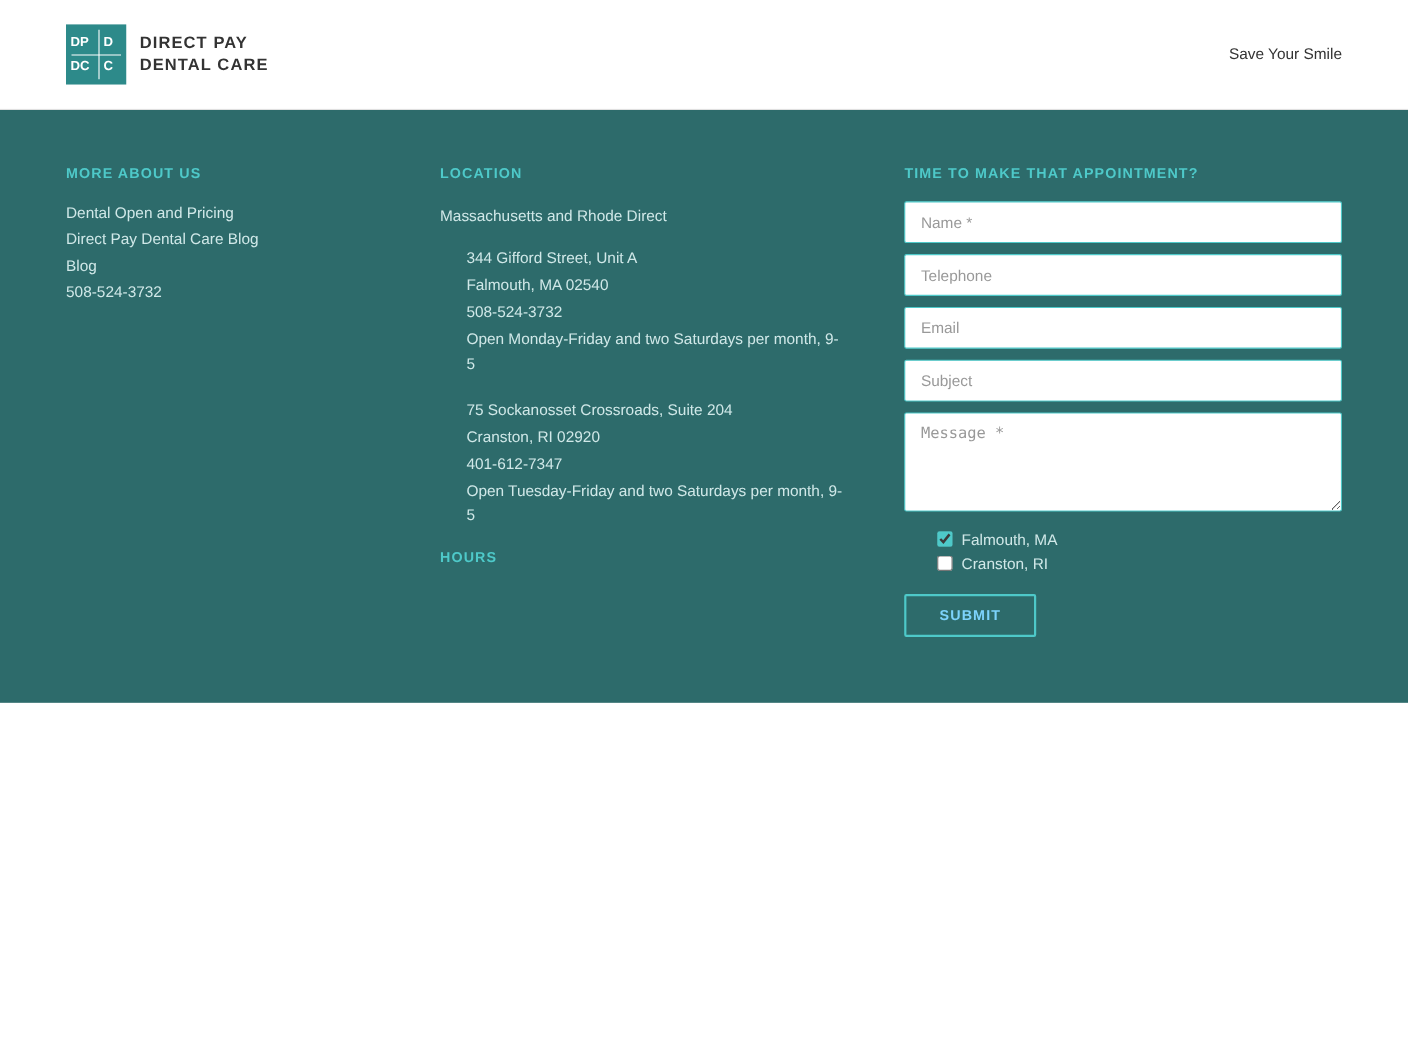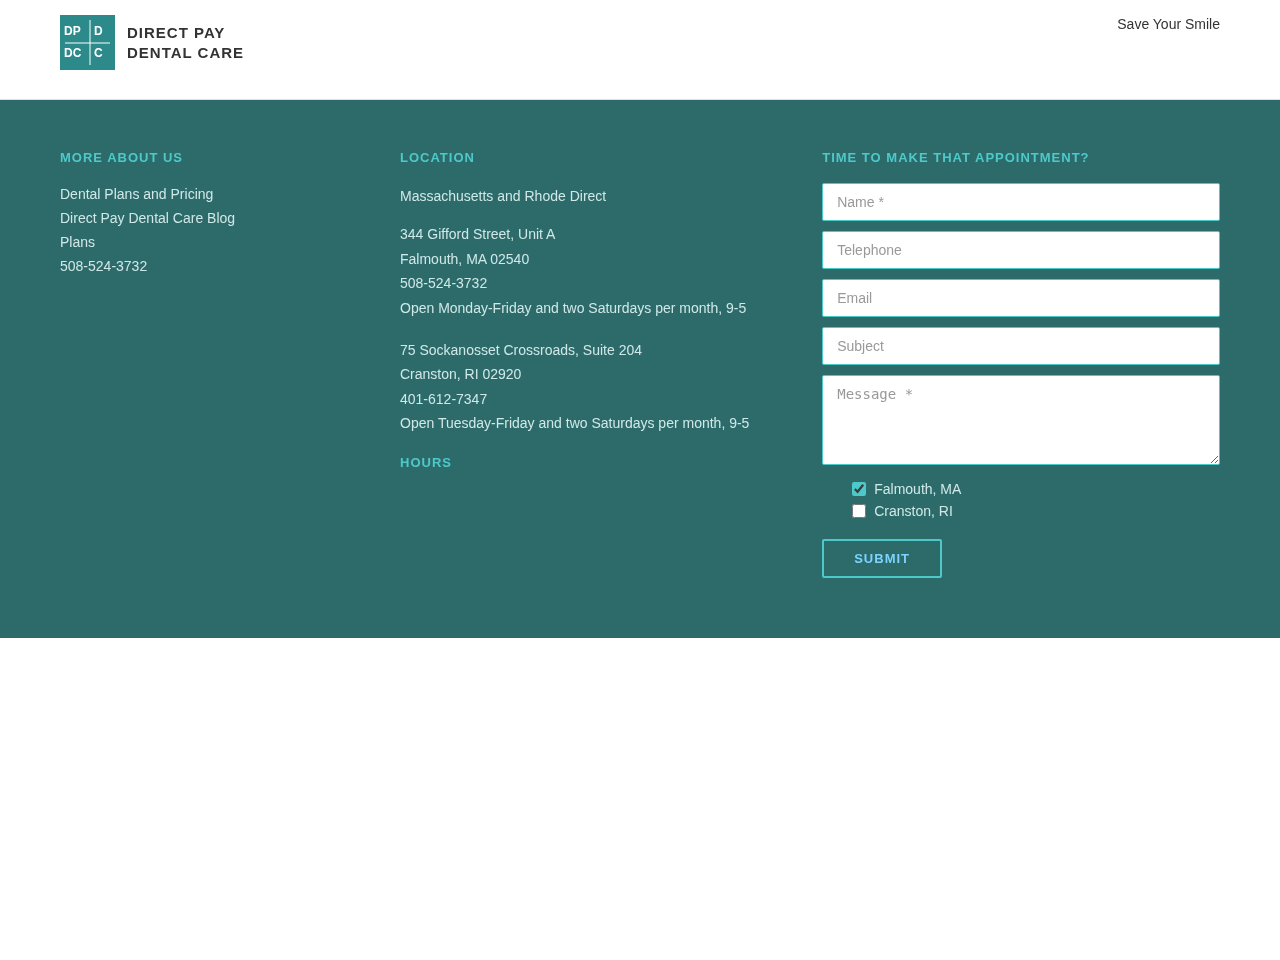--- a/index.html
+++ b/index.html
@@ -2,21 +2,21 @@
 <html><head>
   <meta charset="utf-8">
   <style>
     * { box-sizing: border-box; margin: 0; padding: 0; }
     body { font-family: Arial, sans-serif; background: #fff; color: #333; }
 
     
     .header {
       background: #fff;
       display: flex;
-      align-items: flex-start;
+      align-items: center;
       justify-content: space-between;
       padding: 15px 60px;
       border-bottom: 1px solid #e0e0e0;
       height: 100px;
     }
     .logo-area {
       display: flex;
       align-items: center;
       gap: 12px;
     }
@@ -86,20 +86,21 @@
       color: #d0e8e8;
       font-size: 14px;
       line-height: 1.6;
     }
 
     .location-block {
       margin-bottom: 20px;
     }
     .location-block p {
       margin-bottom: 2px;
+      margin-left: 24px;
     }
 
     
     .form-col {
       flex: 1.3;
       padding-left: 21px;
     }
 
     .form-col .footer-heading {
       margin-bottom: 18px;
@@ -200,27 +201,27 @@
     <a class="nav-link">Save Your Smile</a>
   </nav>
 </header>
 
 <section class="footer-section">
 
   <div class="footer-col">
     <h3 class="footer-heading">MORE ABOUT US</h3>
     <ul>
       <li>
-        <a>Dental Plans and Pricing</a>
+        <a>Dental Open and Pricing</a>
       </li>
       <li>
         <a>Direct Pay Dental Care Blog</a>
       </li>
       <li>
-        <a>Plans</a>
+        <a>Blog</a>
       </li>
       <li>
         <a>508-524-3732</a>
       </li>
     </ul>
   </div>
 
   <div class="footer-col footer-col-wide">
     <h3 class="footer-heading">LOCATION</h3>
     <p style="margin-bottom:16px;">Massachusetts and Rhode Direct</p>

